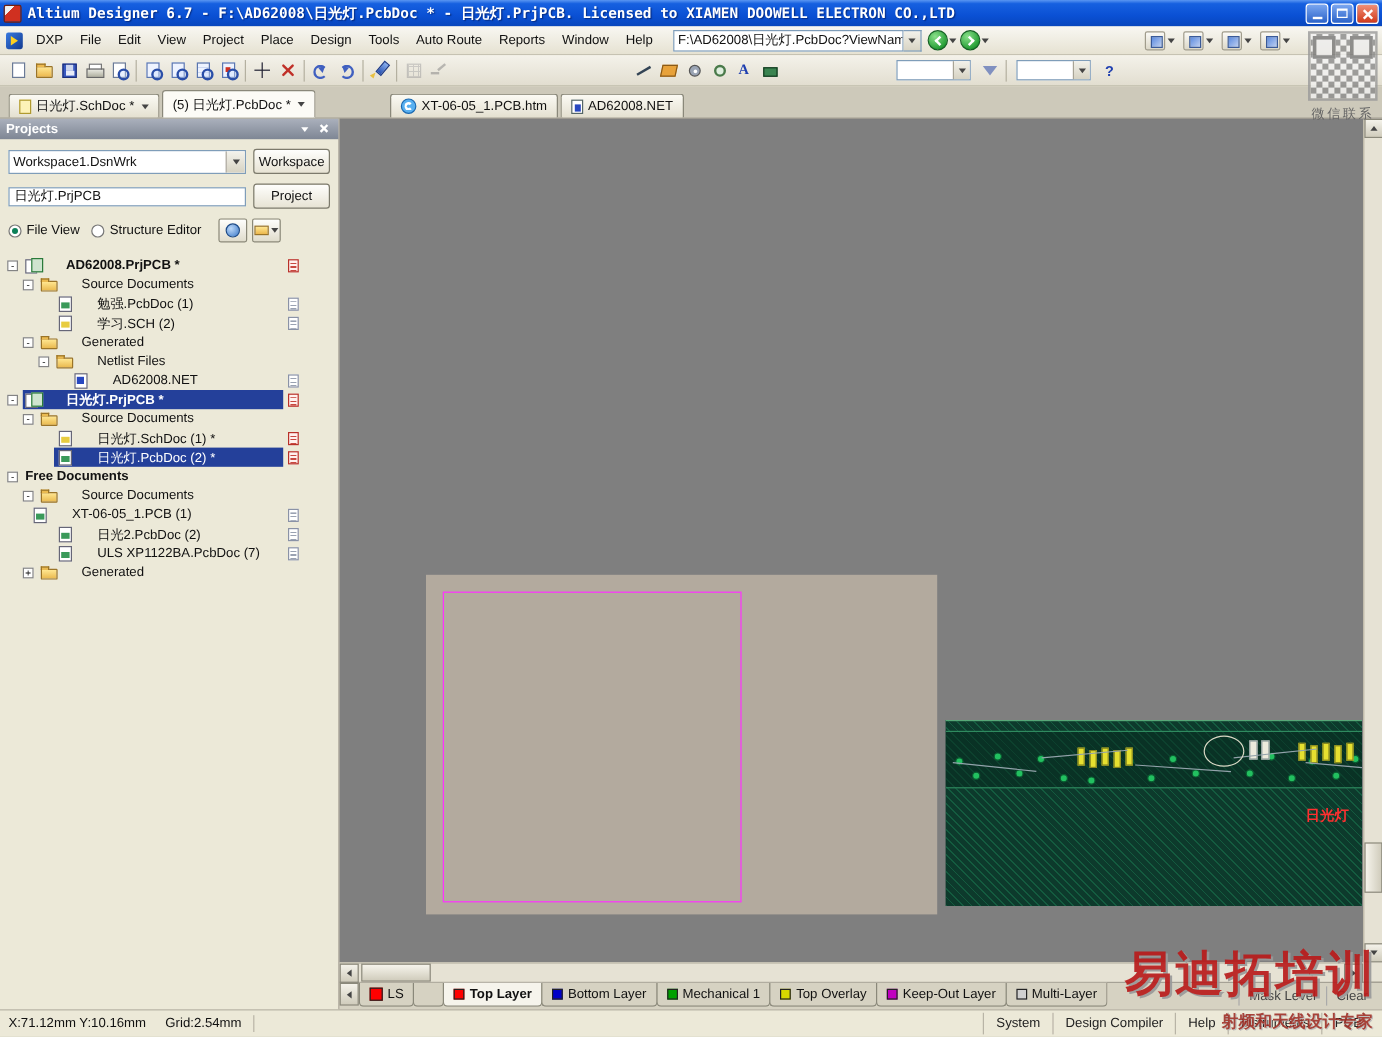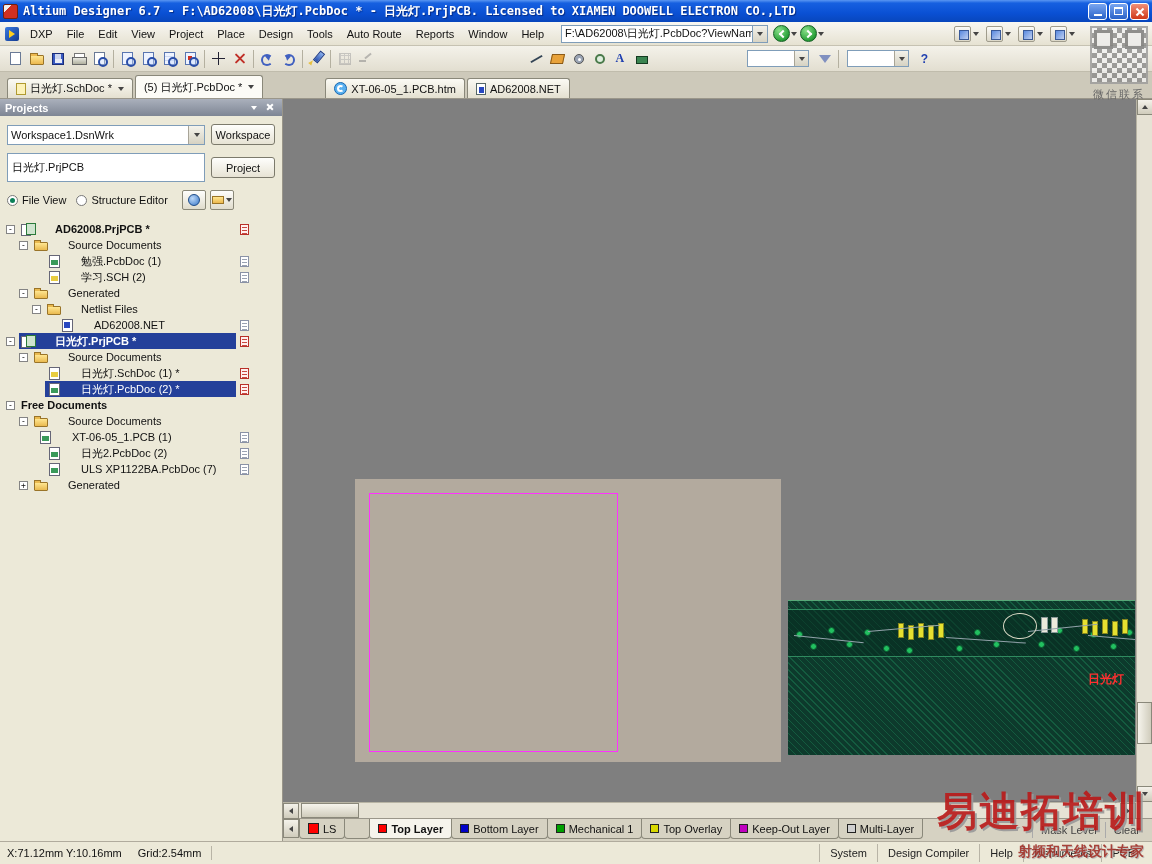--- a/index.html
+++ b/index.html
@@ -116,21 +116,21 @@
   .ph-title{flex:1}
   .ph-btn{width:14px;height:13px;margin-left:2px;display:flex;align-items:center;justify-content:center;position:relative}
   .ph-btn .tri-down{border-top-color:#fff}
   .ph-x::before,.ph-x::after{content:"";position:absolute;left:3px;top:5px;width:8px;height:2px;background:#fff}
   .ph-x::before{transform:rotate(45deg)}.ph-x::after{transform:rotate(-45deg)}
   .panel-controls{padding:8px 7px 2px;flex:none}
   .ctl-row{display:flex;align-items:center;margin-bottom:8px}
   .combo{flex:1;height:20px;background:#fff;border:1px solid #7f9db9;display:flex;align-items:stretch;overflow:hidden}
   .combo .cval{flex:1;display:flex;align-items:center;padding:0 3px;white-space:nowrap;overflow:hidden}
   .combo .cdd{width:16px;background:linear-gradient(#f4f3ec,#d6d2c2);border-left:1px solid #a8a498;display:flex;align-items:center;justify-content:center}
-  .tbox{flex:1;height:29px;background:#fff;border:1px solid #7f9db9;display:flex;align-items:center;padding:0 4px;white-space:nowrap;overflow:hidden}
+  .tbox{flex:1;height:16px;background:#fff;border:1px solid #7f9db9;display:flex;align-items:center;padding:0 4px;white-space:nowrap;overflow:hidden}
   .xpbtn{width:64px;height:21px;margin-left:6px;background:linear-gradient(180deg,#fefefc,#e7e3d4);border:1px solid #7c7a6c;border-radius:3px;display:flex;align-items:center;justify-content:center;flex:none}
   .radio-row{margin-bottom:4px}
   .radio{width:11px;height:11px;border:1px solid #787878;border-radius:50%;background:#fff;position:relative;margin-right:4px;flex:none}
   .radio.on::after{content:"";position:absolute;inset:2px;background:#0c8058;border-radius:50%}
   .radio-label{margin-right:10px;white-space:nowrap}
   .mini-btn{width:24px;height:20px;background:linear-gradient(#fefefc,#e0dccc);border:1px solid #8a8878;border-radius:2px;display:flex;align-items:center;justify-content:center;margin-left:4px;gap:2px;flex:none}
   .mini-btn:first-of-type{margin-left:auto}
   .mini-globe{width:12px;height:12px;border-radius:50%;background:radial-gradient(circle at 35% 35%,#bcd8f8,#3a78c8);border:1px solid #1c4a88}
   .mini-folder{width:12px;height:8px;background:linear-gradient(#ffe690,#ecb84e);border:1px solid #9a7428}
 
@@ -541,21 +541,21 @@
           <div class="pgcol"></div>
         </div>
         <div class="trow" style="padding-left: 19px;">
           <div class="texp">-</div>
           <div class="tlab">
             <div class="ti ti-folder"></div>
             <span class="tlab-text">Source Documents</span>
           </div>
           <div class="pgcol"></div>
         </div>
-        <div class="trow" style="padding-left: 36px; text-align: center;">
+        <div class="trow" style="padding-left: 24px; text-align: center;">
           <div class="tlab">
             <div class="ti ti-pcb"></div>
             <span class="tlab-text">XT-06-05_1.PCB (1)</span>
           </div>
           <div class="pgcol">
             <div class="pg"></div>
           </div>
         </div>
         <div class="trow" style="padding-left: 45px; align-items: center;">
           <div class="tlab">

